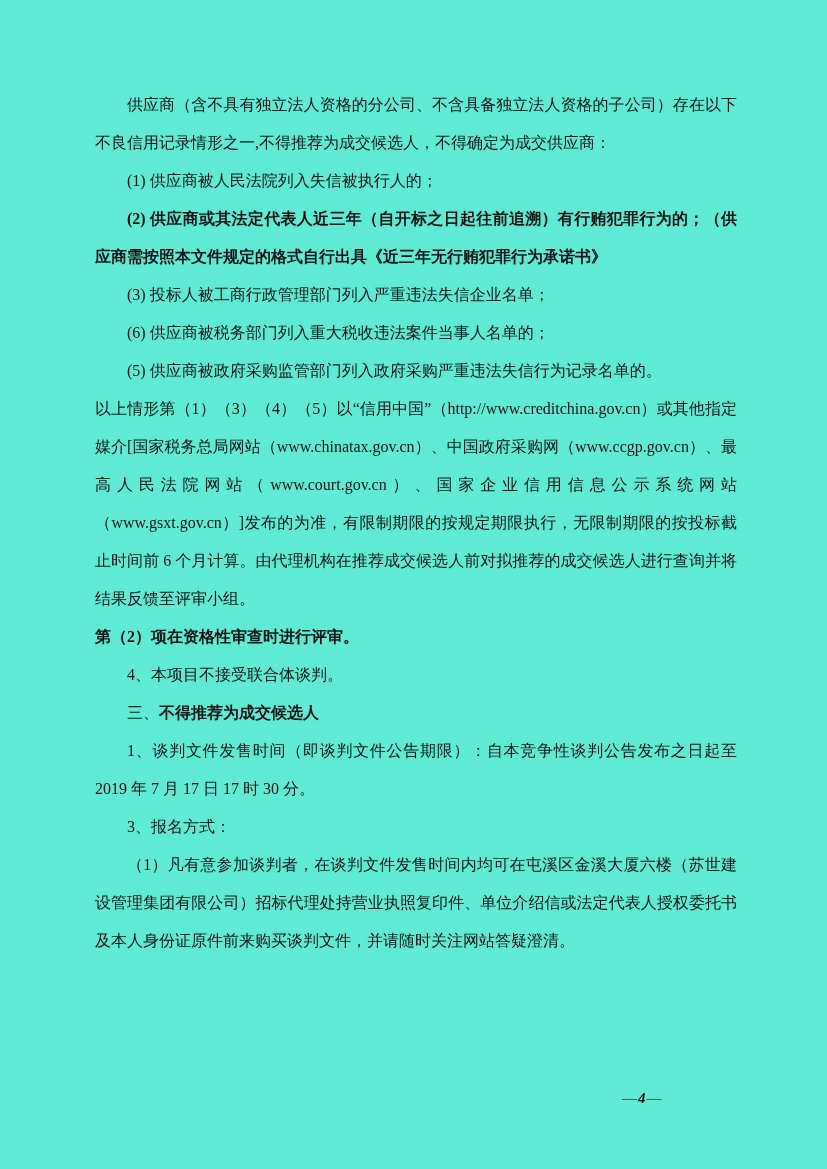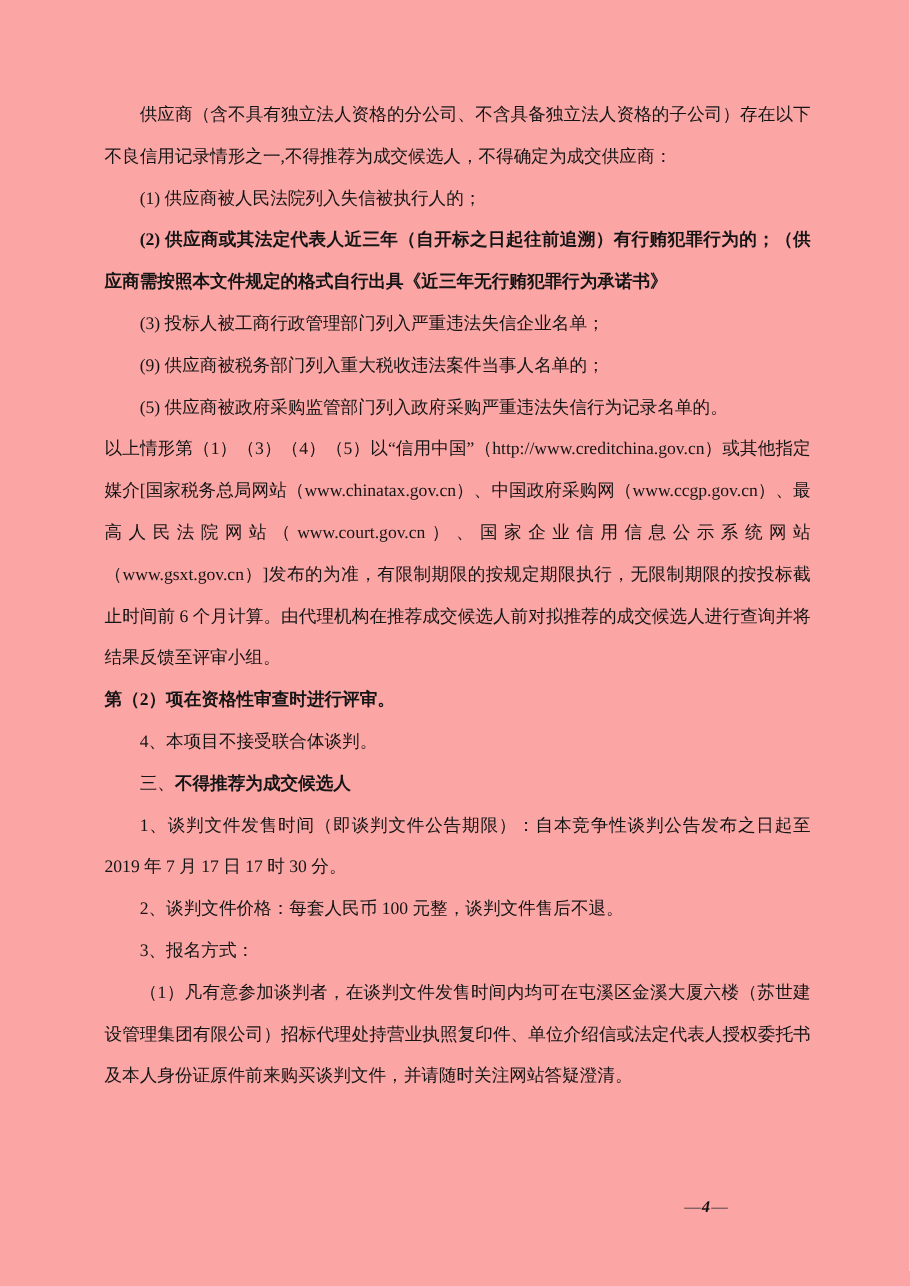--- a/index.html
+++ b/index.html
@@ -4,21 +4,21 @@
 <style>
   html, body {
     margin: 0;
     padding: 0;
     background: #ffffff;
   }
   .page {
     position: relative;
     width: 827px;
     height: 1169px;
-    background: #fca5a5;
+    background: #5eead4;
     overflow: hidden;
     font-family: "Liberation Serif", "DejaVu Serif", serif;
     color: #151515;
   }
   .content {
     position: absolute;
     left: 95px;
     top: 86px;
     width: 642px;
   }
@@ -59,42 +59,41 @@
   <div class="content">
 
     <p class="para indent">供应商（含不具有独立法人资格的分公司、不含具备独立法人资格的子公司）存在以下不良信用记录情形之一,不得推荐为成交候选人，不得确定为成交供应商：</p>
 
     <p class="para indent">(1) 供应商被人民法院列入失信被执行人的；</p>
 
     <p class="para indent bold">(2) 供应商或其法定代表人近三年（自开标之日起往前追溯）有行贿犯罪行为的；（供应商需按照本文件规定的格式自行出具《近三年无行贿犯罪行为承诺书》</p>
 
     <p class="para indent">(3) 投标人被工商行政管理部门列入严重违法失信企业名单；</p>
 
-    <p class="para indent">(9) 供应商被税务部门列入重大税收违法案件当事人名单的；</p>
+    <p class="para indent">(6) 供应商被税务部门列入重大税收违法案件当事人名单的；</p>
 
     <p class="para indent">(5) 供应商被政府采购监管部门列入政府采购严重违法失信行为记录名单的。</p>
 
     <p class="para">
       <span>以上情形第（1）（3）（4）（5）以“信用中国”（http://www.creditchina.gov.cn）或其他指定媒介[国家税务总局网站（www.chinatax.gov.cn）、中国政府采购网（www.ccgp.gov.cn）、最高人民法院网站（www.court.gov.cn）、国家企业信用信息公示系统网站（www.gsxt.gov.cn）]发布的为准，有限制期限的按规定期限执行，无限制期限的按投标截止时间前 6 个月计算。由代理机构在推荐成交候选人前对拟推荐的成交候选人进行查询并将结果反馈至评审小组。</span>
     </p>
 
     <p class="para bold">第（2）项在资格性审查时进行评审。</p>
 
     <p class="para indent">
       <span>4、本项目</span><span class="u">不接受</span><span>联合体谈判。</span>
     </p>
 
 
     <p class="para indent">
       <span>三、</span><span class="bold">不得推荐为成交候选人</span>
     </p>
 
     <p class="para indent">1、谈判文件发售时间（即谈判文件公告期限）：自本竞争性谈判公告发布之日起至 2019 年 7 月 17 日 17 时 30 分。</p>
 
-    <p class="para indent">2、谈判文件价格：每套人民币 100 元整，谈判文件售后不退。</p>
 
     <p class="para indent">3、报名方式：</p>
 
     <p class="para indent">（1）凡有意参加谈判者，在谈判文件发售时间内均可在屯溪区金溪大厦六楼（苏世建设管理集团有限公司）招标代理处持营业执照复印件、单位介绍信或法定代表人授权委托书及本人身份证原件前来购买谈判文件，并请随时关注网站答疑澄清。</p>
 
   </div>
 
   <div class="pagenum">
     <span class="dash">—</span><span class="num">4</span><span class="dash">—</span>
   </div>

